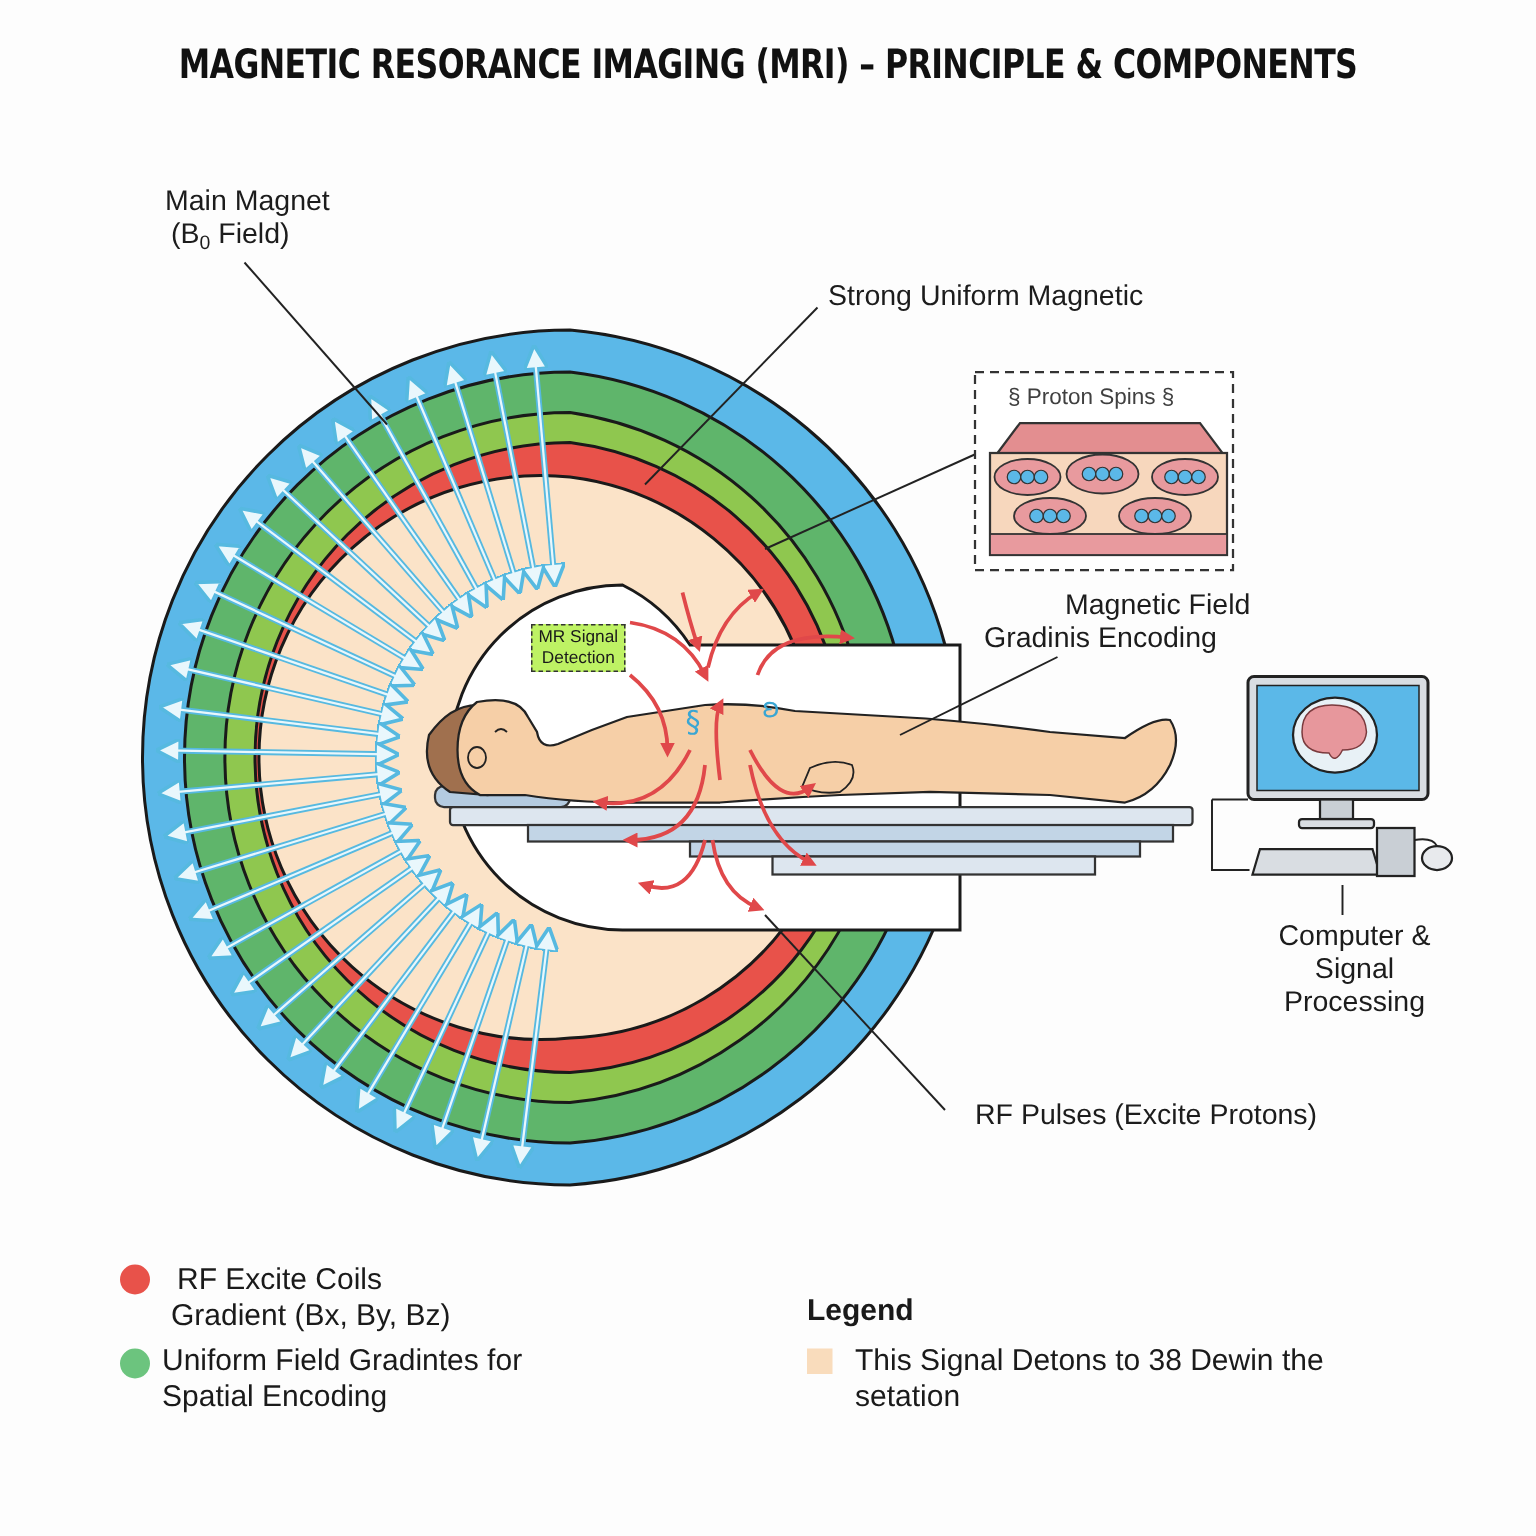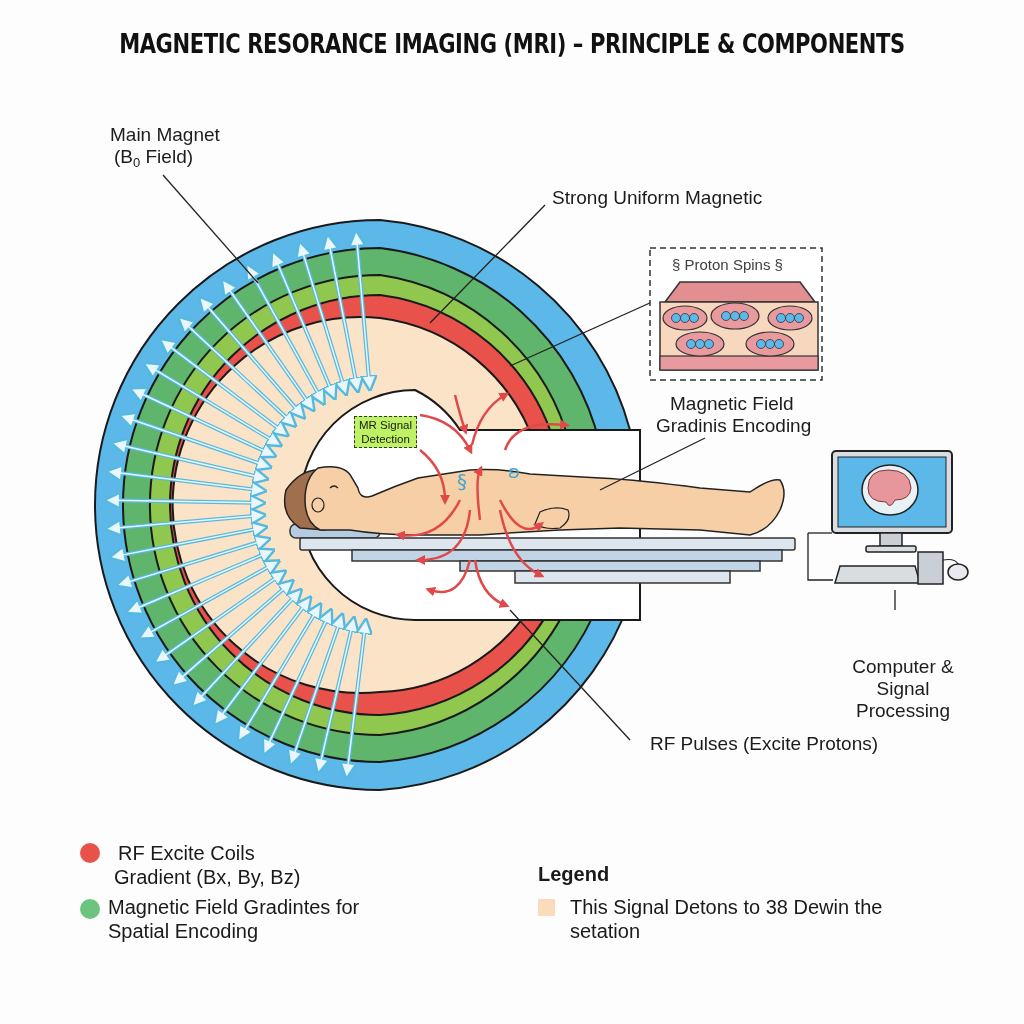--- a/index.html
+++ b/index.html
@@ -212,47 +212,47 @@
 
 <div class="label" style="left:552px; top:187px;">
   <div>Strong Uniform Magnetic</div>
 </div>
 
 <div class="proton-title" style="left:672px; top:256px;">
   <span>§ </span><span>Proton Spins</span><span> §</span>
 </div>
 
 <div class="label" style="left:668px; top:393px; text-align:left;">
-  <div style="padding-left:2px;">Magnetic Field</div>
+  <div style="padding-left:2px;margin-left:40px;">Magnetic Field</div>
   <div style="margin-left:-12px;">Gradinis Encoding</div>
 </div>
 
 <div class="mr-box" style="left:354px; top:416px;">
   <div>MR Signal</div>
   <div>Detection</div>
 </div>
 
-<div class="label" style="left:838px; top:614px; width:130px; text-align:center;margin-top:42px;">
+<div class="label" style="left:838px; top:614px; width:130px; text-align:center;">
   <div>Computer &amp;</div>
   <div>Signal</div>
   <div>Processing</div>
 </div>
 
 <div class="label" style="left:650px; top:733px;">RF Pulses (Excite Protons)</div>
 
 <div>
   <div class="dot" style="left:80px; top:843px; background:#e8524a;"></div>
   <div class="legend-item" style="left:114px; top:841px;">
     <div style="padding-left:4px">RF Excite Coils</div>
     <div>Gradient (Bx, By, Bz)</div>
   </div>
 
   <div class="dot" style="left:80px; top:899px; background:#6cc47e;"></div>
   <div class="legend-item" style="left:108px; top:895px;">
-    <div>Magnetic Field Gradintes for</div>
+    <div>Uniform Field Gradintes for</div>
     <div>Spatial Encoding</div>
   </div>
 
   <div class="legend-head" style="left:538px; top:863px;">Legend</div>
   <div class="sq" style="left:538px; top:899px; background:#f9dcbc;"></div>
   <div class="legend-item" style="left:570px; top:895px;">
     <div>This Signal Detons to 38 Dewin the</div>
     <div>setation</div>
   </div>
 </div>

